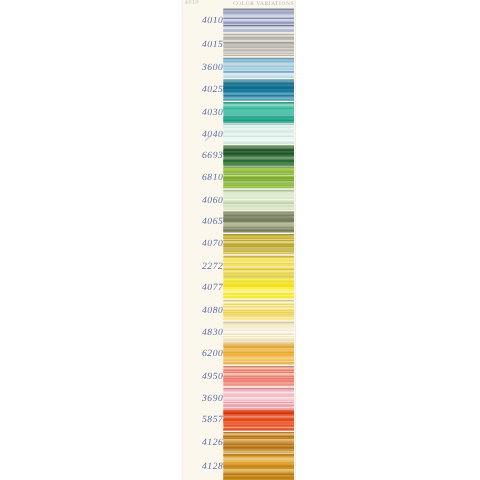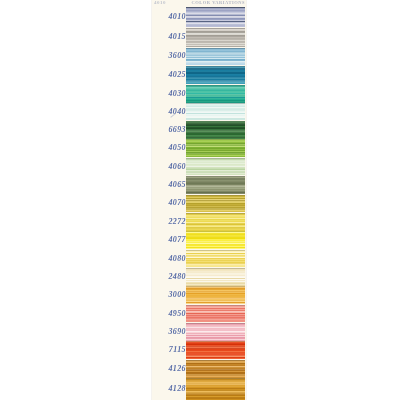--- a/index.html
+++ b/index.html
@@ -7,21 +7,20 @@
   body{
     width:400px;height:400px;
     background:#ffffff;
     font-family:"Liberation Serif", serif;
     overflow:hidden;
   }
   #stage{
     position:relative;
     width:400px;height:400px;
     background:#ffffff;
-    font-weight:bold;
   }
   
   #card{
     position:absolute;
     left:152px; top:0px;
     width:94px; height:400px;
     background:#fbf7ec;
     box-shadow:0 0 0 0.5px rgba(190,180,160,.35);
   }
   
@@ -109,32 +108,32 @@
     </div>
 
     <div id="labels">
         <div class="code" style="top: 12.0068px; color: rgb(90, 110, 168);">4010</div>
         <div class="code" style="top: 32.415px; color: rgb(90, 110, 168);">4015</div>
         <div class="code" style="top: 51.4626px; color: rgb(90, 110, 168);">3600</div>
         <div class="code" style="top: 70.1701px; color: rgb(90, 110, 168);">4025</div>
         <div class="code" style="top: 88.8776px; color: rgb(90, 110, 168);">4030</div>
         <div class="code" style="top: 106.905px; color: rgb(90, 110, 168);">4040</div>
         <div class="code" style="top: 124.932px; color: rgb(90, 110, 168);">6693</div>
-        <div class="code" style="top: 143.299px; color: rgb(90, 110, 168);">4050</div>
+        <div class="code" style="top: 143.299px; color: rgb(90, 110, 168);">6810</div>
         <div class="code" style="top: 161.667px; color: rgb(90, 110, 168);">4060</div>
         <div class="code" style="top: 180.034px; color: rgb(90, 110, 168);">4065</div>
         <div class="code" style="top: 198.401px; color: rgb(90, 110, 168);">4070</div>
         <div class="code" style="top: 216.769px; color: rgb(90, 110, 168);">2272</div>
         <div class="code" style="top: 235.136px; color: rgb(90, 110, 168);">4077</div>
         <div class="code" style="top: 253.503px; color: rgb(90, 110, 168);">4080</div>
-        <div class="code" style="top: 271.871px; color: rgb(90, 110, 168);">2480</div>
-        <div class="code" style="top: 290.238px; color: rgb(90, 110, 168);">3000</div>
+        <div class="code" style="top: 271.871px; color: rgb(90, 110, 168);">4830</div>
+        <div class="code" style="top: 290.238px; color: rgb(90, 110, 168);">6200</div>
         <div class="code" style="top: 308.605px; color: rgb(90, 110, 168);">4950</div>
         <div class="code" style="top: 326.973px; color: rgb(90, 110, 168);">3690</div>
-        <div class="code" style="top: 345.34px; color: rgb(90, 110, 168);">7115</div>
+        <div class="code" style="top: 345.34px; color: rgb(90, 110, 168);">5857</div>
         <div class="code" style="top: 363.707px; color: rgb(90, 110, 168);">4126</div>
         <div class="code" style="top: 384.116px; color: rgb(90, 110, 168);">4128</div>
       </div>
     <div id="stray-tick"></div>
     <div id="swatches">
         <div class="swatch" title="4010" style="top: 6.80272px; height: 20.4082px;">
           <div class="threads">
             <div class="thread" style="top: 0px; height: 1.33731px; background: rgb(58, 74, 110); opacity: 0.82;"></div>
             <div class="thread" style="top: 0.887311px; height: 1.33731px; background: rgb(139, 147, 184); opacity: 0.856;"></div>
             <div class="thread" style="top: 1.77462px; height: 1.33731px; background: rgb(154, 162, 194); opacity: 0.892;"></div>

